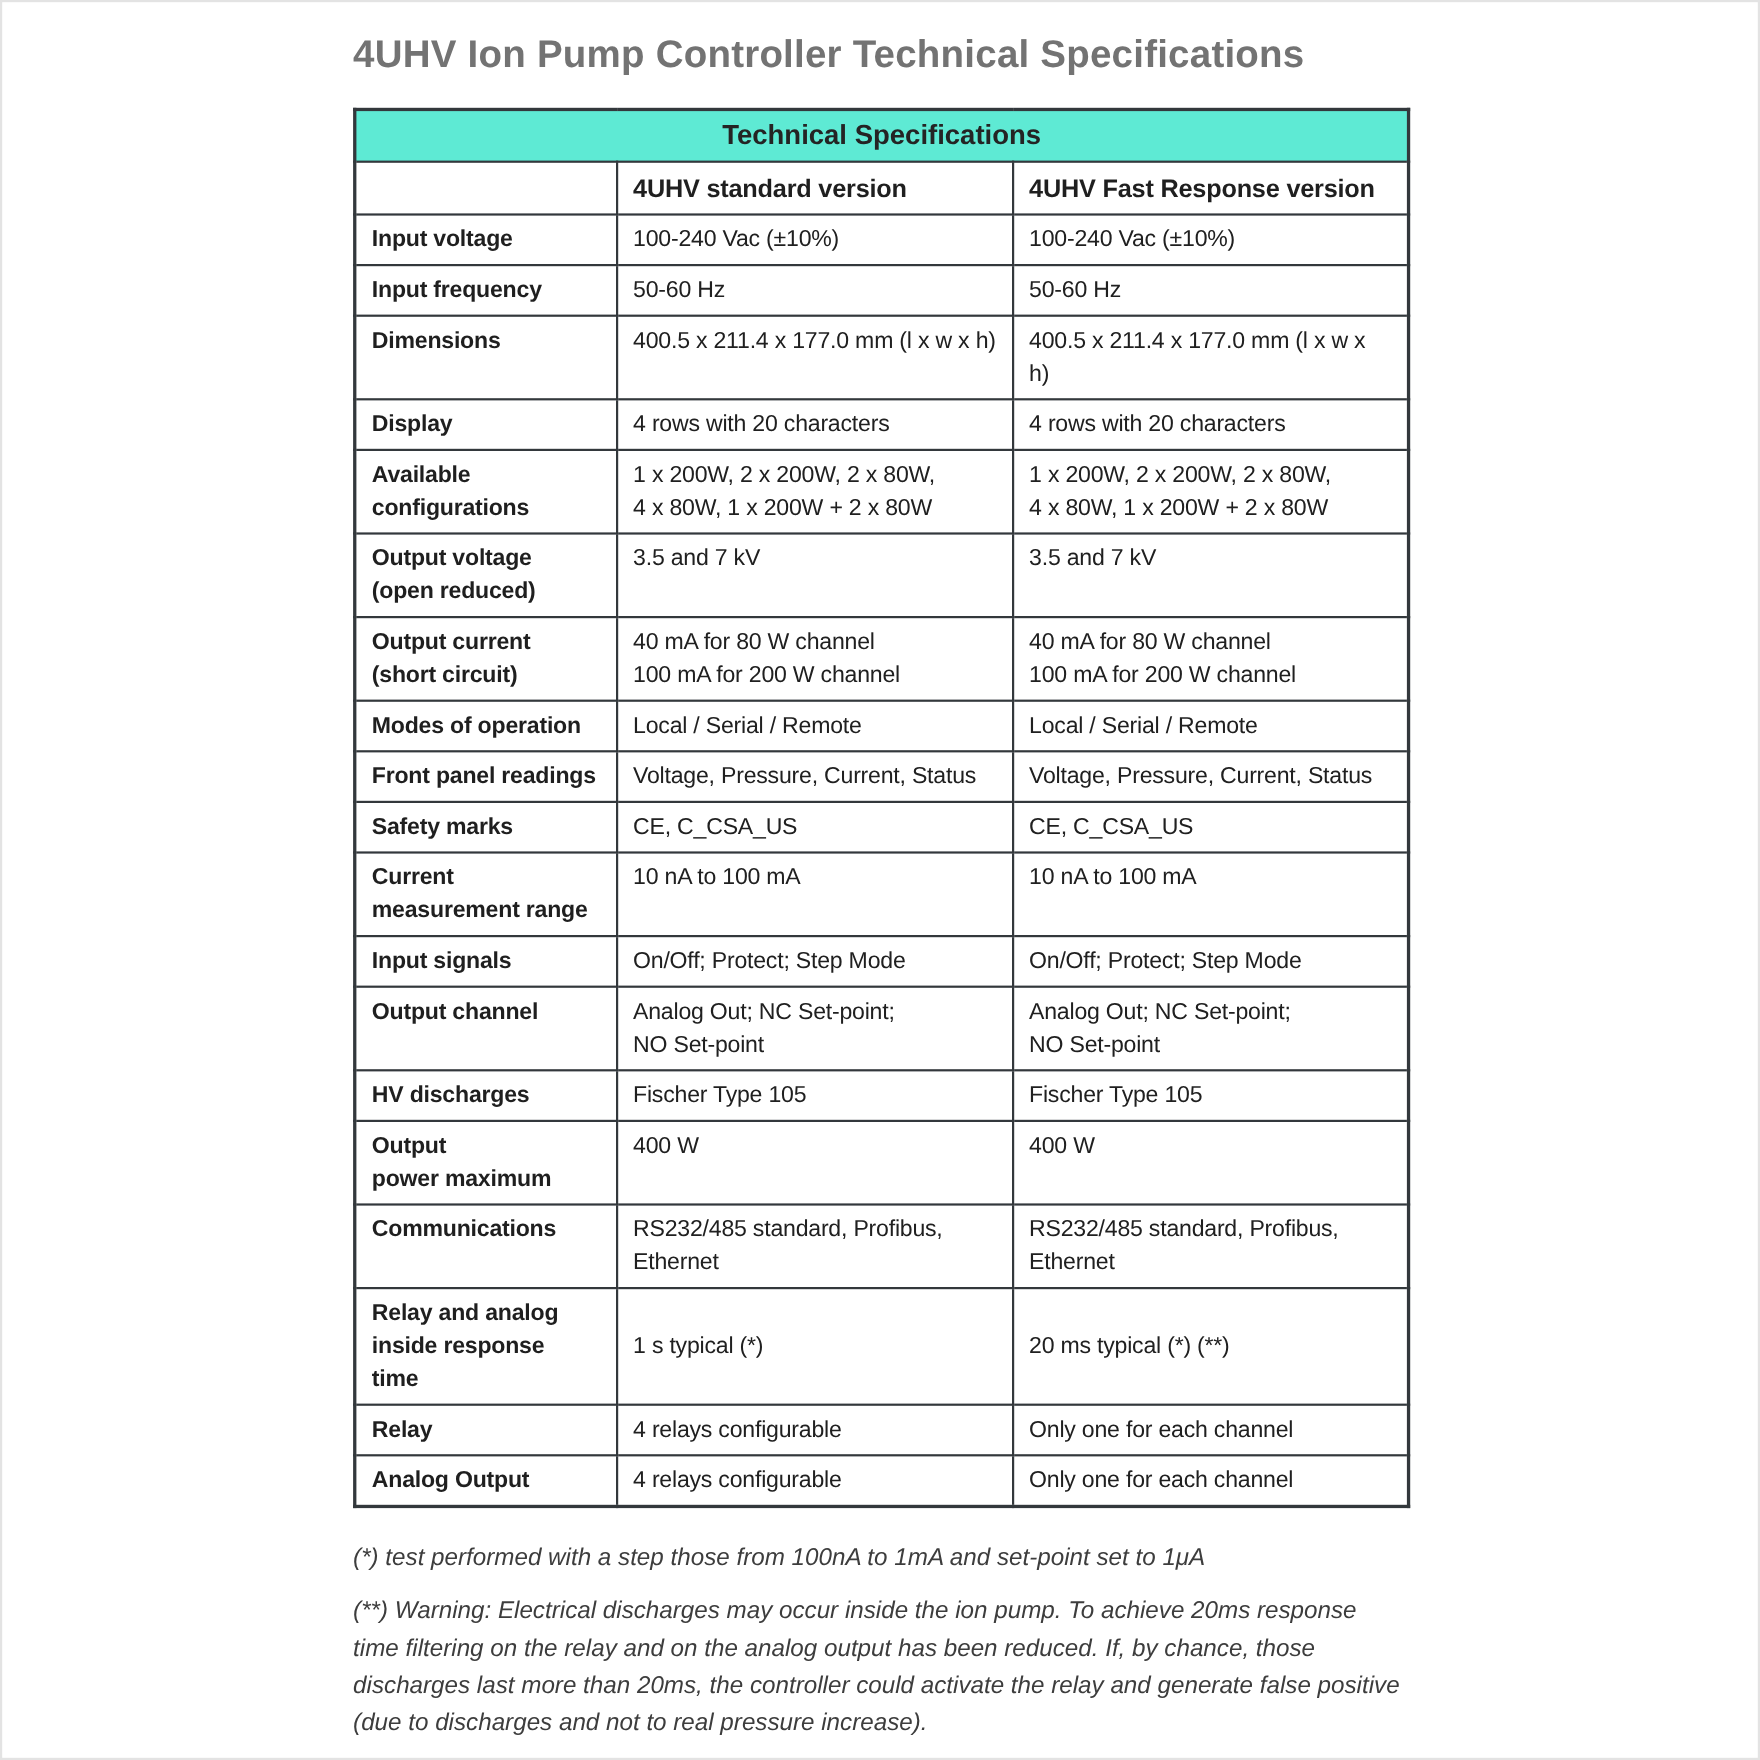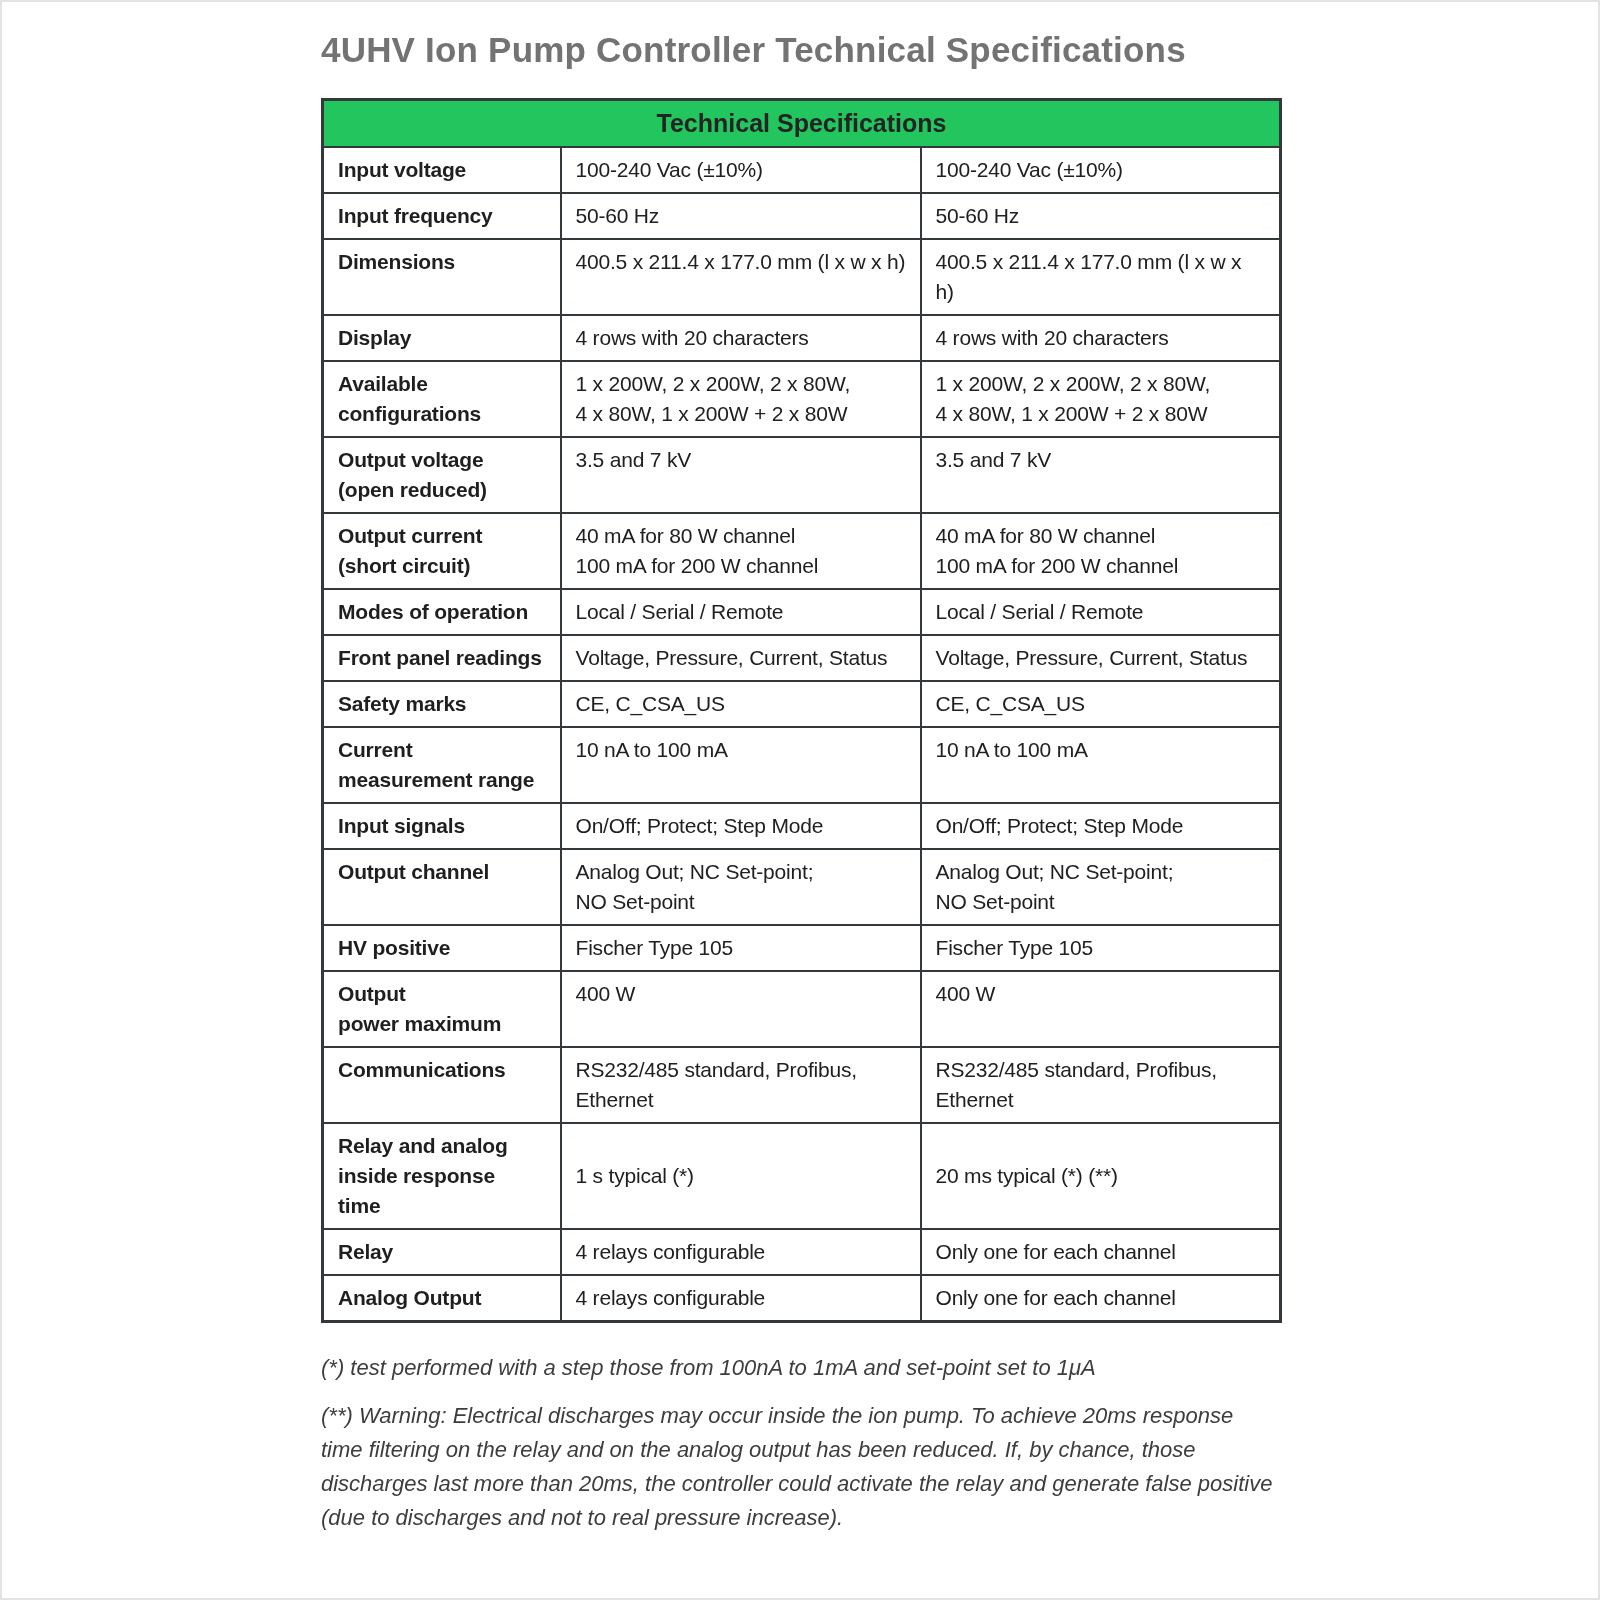--- a/index.html
+++ b/index.html
@@ -39,21 +39,21 @@
     padding: 7px 14px;
     font-size: 21px;
     line-height: 30px;
     vertical-align: top;
     text-align: left;
     white-space: pre-line;
     letter-spacing: -0.2px;
     overflow: hidden;
   }
   .spec thead th.table-title {
-    background: #22c55e;
+    background: #5eead4;
     text-align: center;
     font-weight: 700;
     font-size: 25px;
     line-height: 29px;
     padding: 8px 14px;
     letter-spacing: 0;
     color: #242424;
   }
   .spec thead tr.colhead th {
     font-weight: 700;
@@ -88,20 +88,25 @@
     <table class="spec">
       <colgroup>
         <col class="c-label">
           <col class="c-std">
           <col class="c-fast">
       </colgroup>
       <thead>
         <tr>
           <th colspan="3" class="table-title">Technical Specifications</th>
         </tr>
+        <tr class="colhead">
+          <th></th>
+          <th>4UHV standard version</th>
+          <th>4UHV Fast Response version</th>
+        </tr>
       </thead>
       <tbody>
         <tr>
           <th>Input voltage</th>
           <td>100-240 Vac (±10%)</td>
           <td>100-240 Vac (±10%)</td>
         </tr>
         <tr>
           <th>Input frequency</th>
           <td>50-60 Hz</td>
@@ -166,21 +171,21 @@
           <td>On/Off; Protect; Step Mode</td>
         </tr>
         <tr>
           <th>Output channel</th>
           <td>Analog Out; NC Set-point;
 NO Set-point</td>
           <td>Analog Out; NC Set-point;
 NO Set-point</td>
         </tr>
         <tr>
-          <th>HV positive</th>
+          <th>HV discharges</th>
           <td>Fischer Type 105</td>
           <td>Fischer Type 105</td>
         </tr>
         <tr>
           <th>Output
 power maximum</th>
           <td>400 W</td>
           <td>400 W</td>
         </tr>
         <tr>

